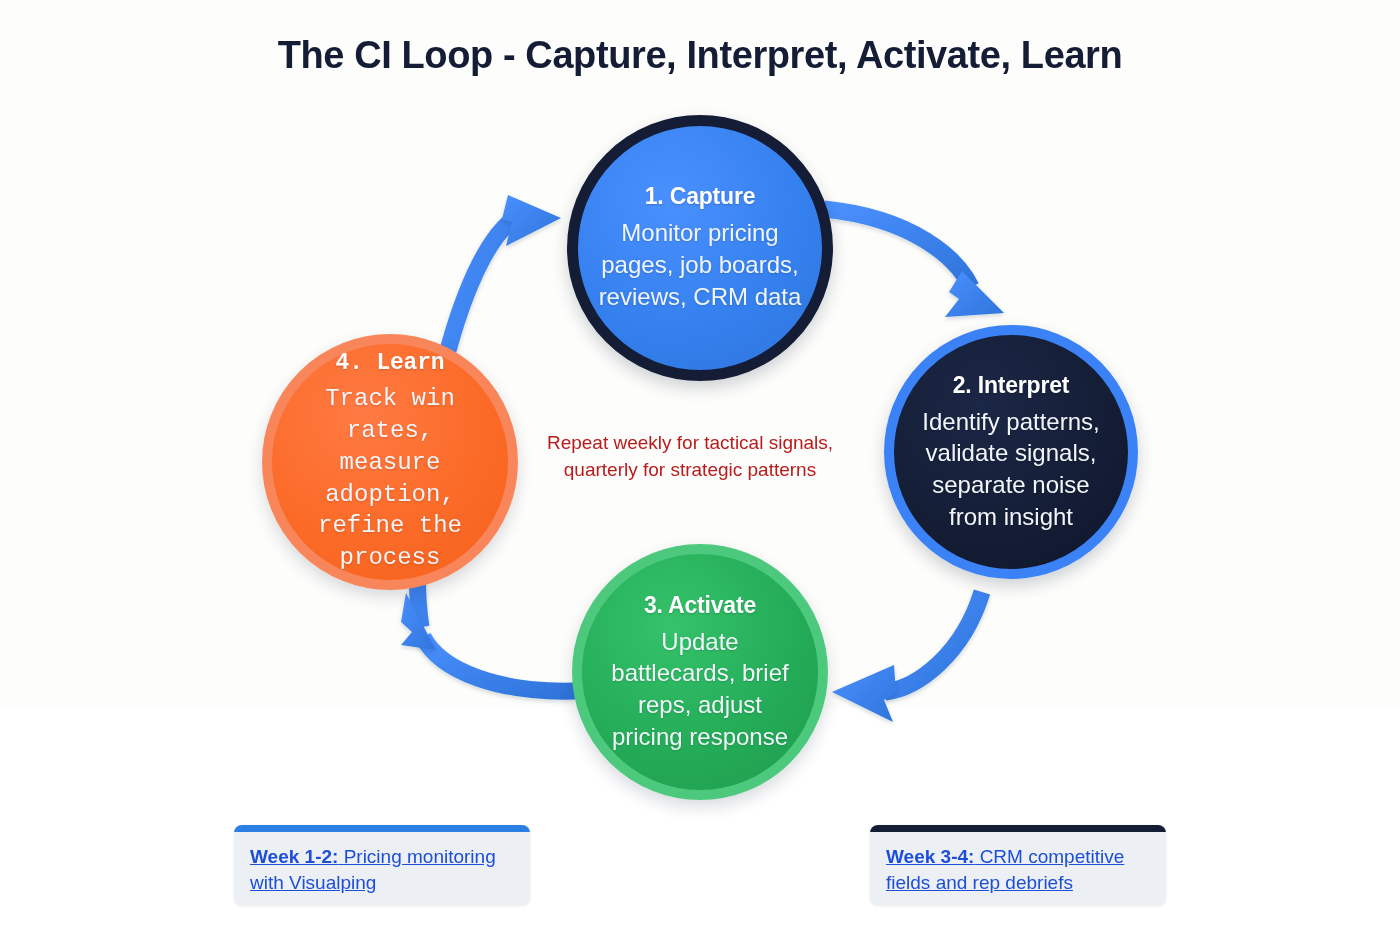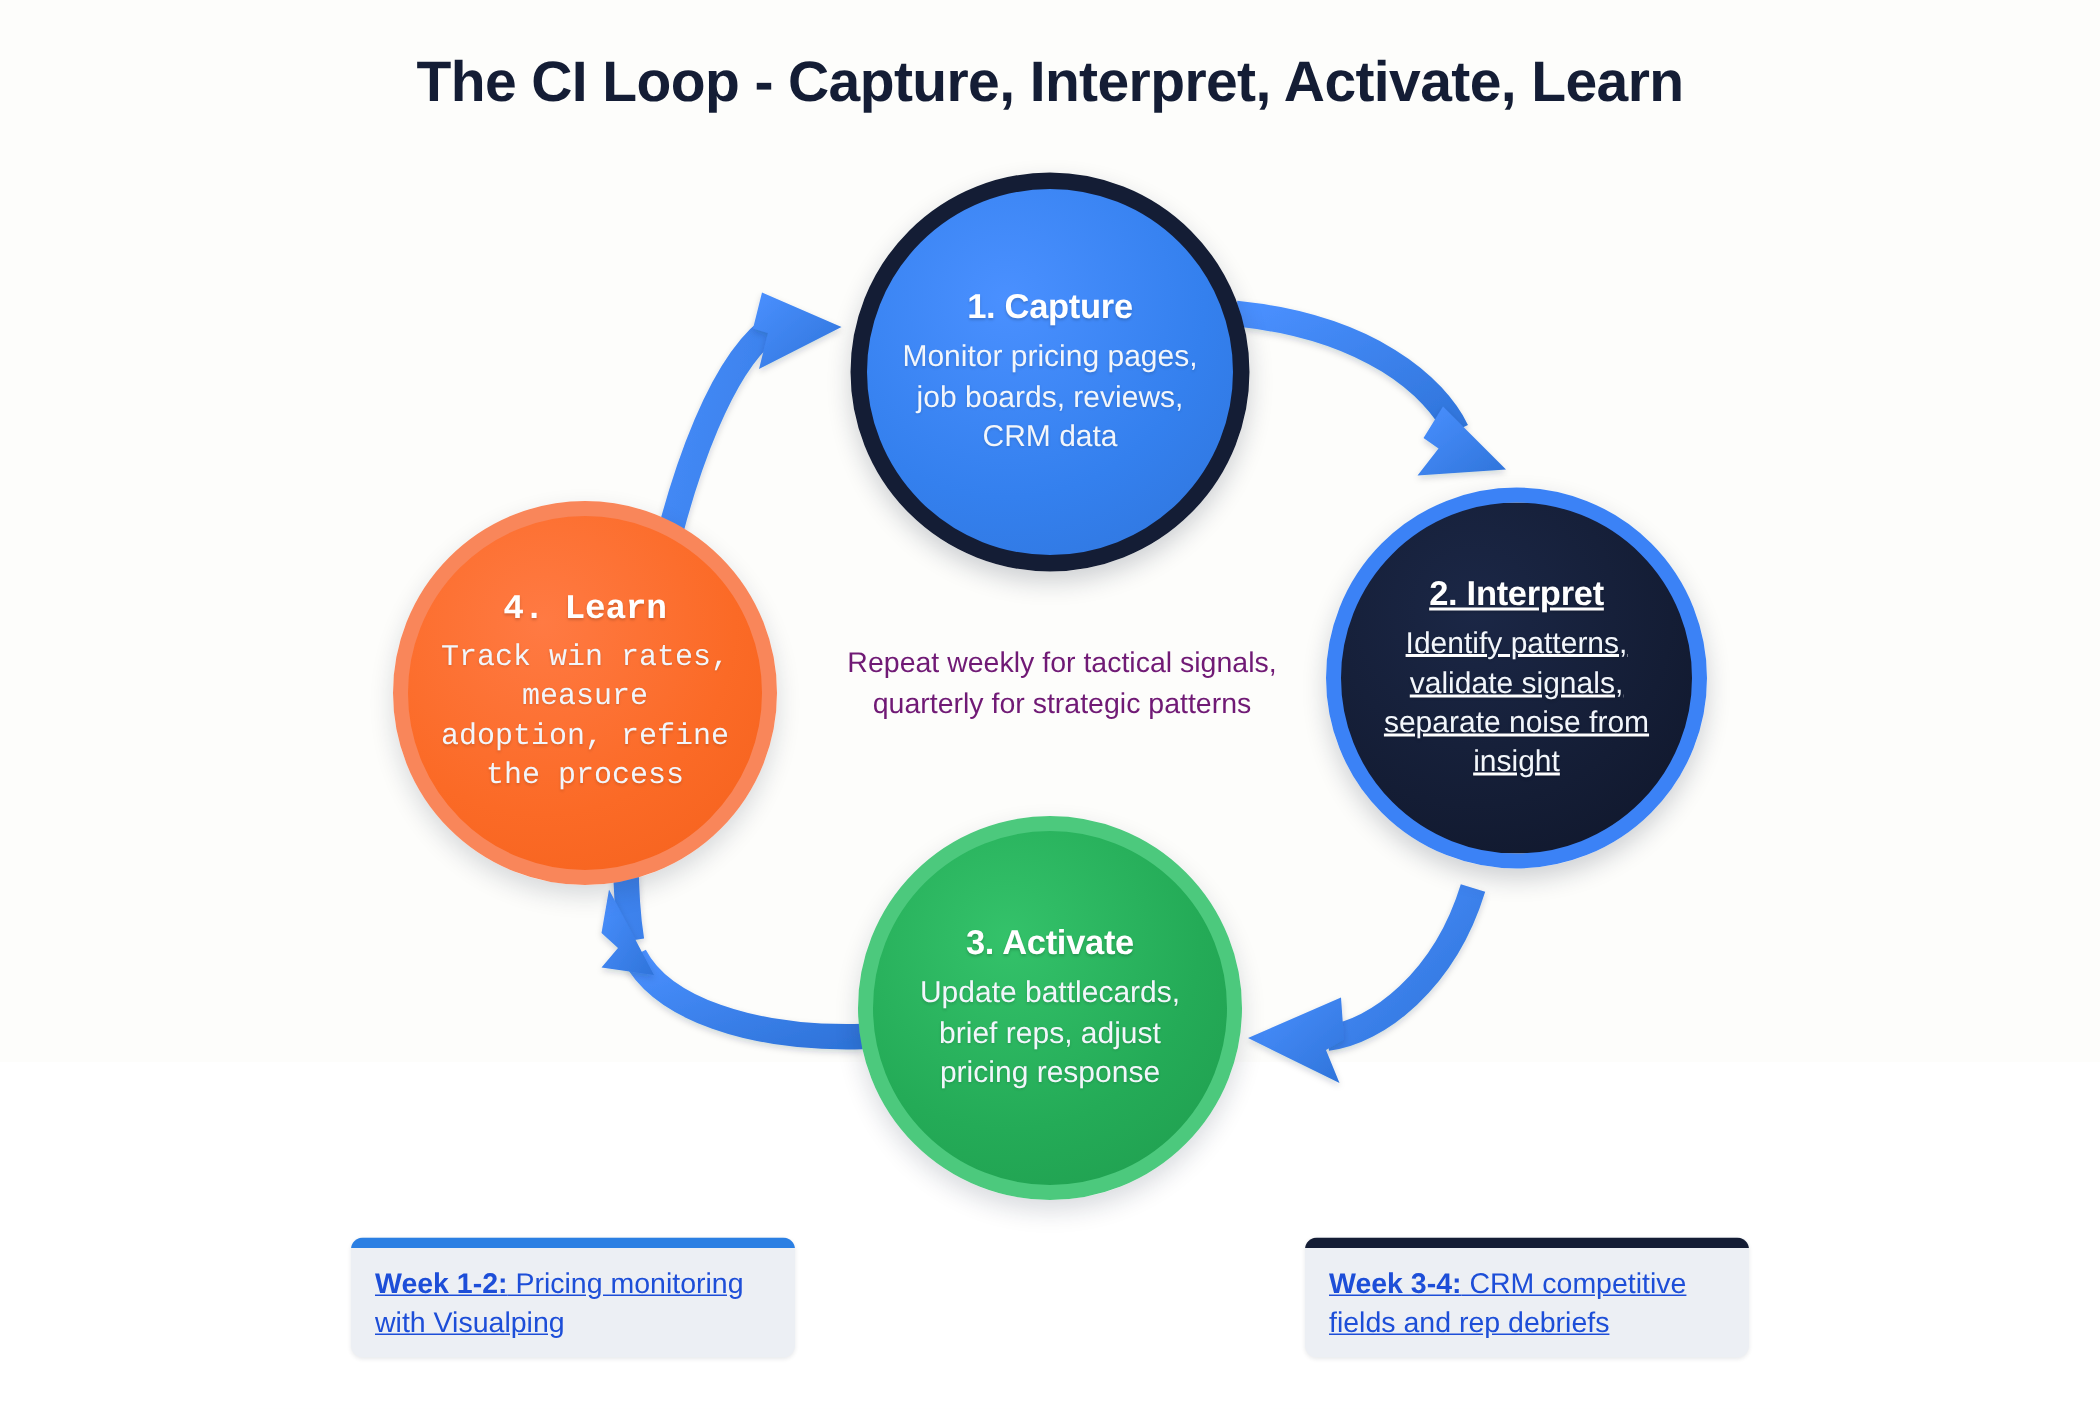--- a/index.html
+++ b/index.html
@@ -59,68 +59,67 @@
     padding: 0 18px;
   }
   .node .node-title {
     font-size: 23px;
     font-weight: bold;
     letter-spacing: -0.2px;
     margin-bottom: 7px;
     text-shadow: 0 1px 2px rgba(0,0,0,0.18);
   }
   .node .node-desc {
-    font-size: 20px;
+    font-size: 24px;
     line-height: 1.32;
     font-weight: normal;
     color: #f2f6fb;
     text-shadow: 0 1px 2px rgba(0,0,0,0.14);
   }
 
   #node-capture {
     left: 567px; top: 115px;
     width: 266px; height: 266px;
     background: radial-gradient(circle at 38% 30%, #4a90ff 0%, #3480ee 58%, #2f74da 100%);
     border: 11px solid #141d35;
     box-shadow: 0 7px 16px rgba(20,29,53,0.20);
   }
   #node-interpret {
     left: 884px; top: 325px;
     width: 254px; height: 254px;
     background: radial-gradient(circle at 38% 30%, #1b2746 0%, #141d35 60%, #0f162a 100%);
     border: 10px solid #3b82f6;
     box-shadow: 0 7px 16px rgba(20,29,53,0.20);
-    text-decoration: underline;
   }
   #node-activate {
     left: 572px; top: 544px;
     width: 256px; height: 256px;
     background: radial-gradient(circle at 38% 30%, #34c26a 0%, #24ab57 58%, #1f9c4e 100%);
     border: 10px solid #4cc97d;
     box-shadow: 0 7px 16px rgba(20,29,53,0.16);
   }
   #node-learn {
     left: 262px; top: 334px;
     width: 256px; height: 256px;
     background: radial-gradient(circle at 38% 30%, #ff7a43 0%, #fb6a26 58%, #f4611c 100%);
     border: 10px solid #f9865a;
     box-shadow: 0 7px 16px rgba(20,29,53,0.16);
     font-family: Liberation Mono, monospace;
   }
 
   
   #center-note {
     position: absolute;
-    left: 528px;
+    left: 510px;
     top: 430px;
     width: 360px;
     text-align: center;
     font-size: 19px;
     line-height: 1.42;
-    color: #701a75;
+    color: #b91c1c;
   }
 
   
   .legend-card {
     position: absolute;
     top: 825px;
     width: 296px;
     height: 80px;
     background: #eceff4;
     border-radius: 8px;

